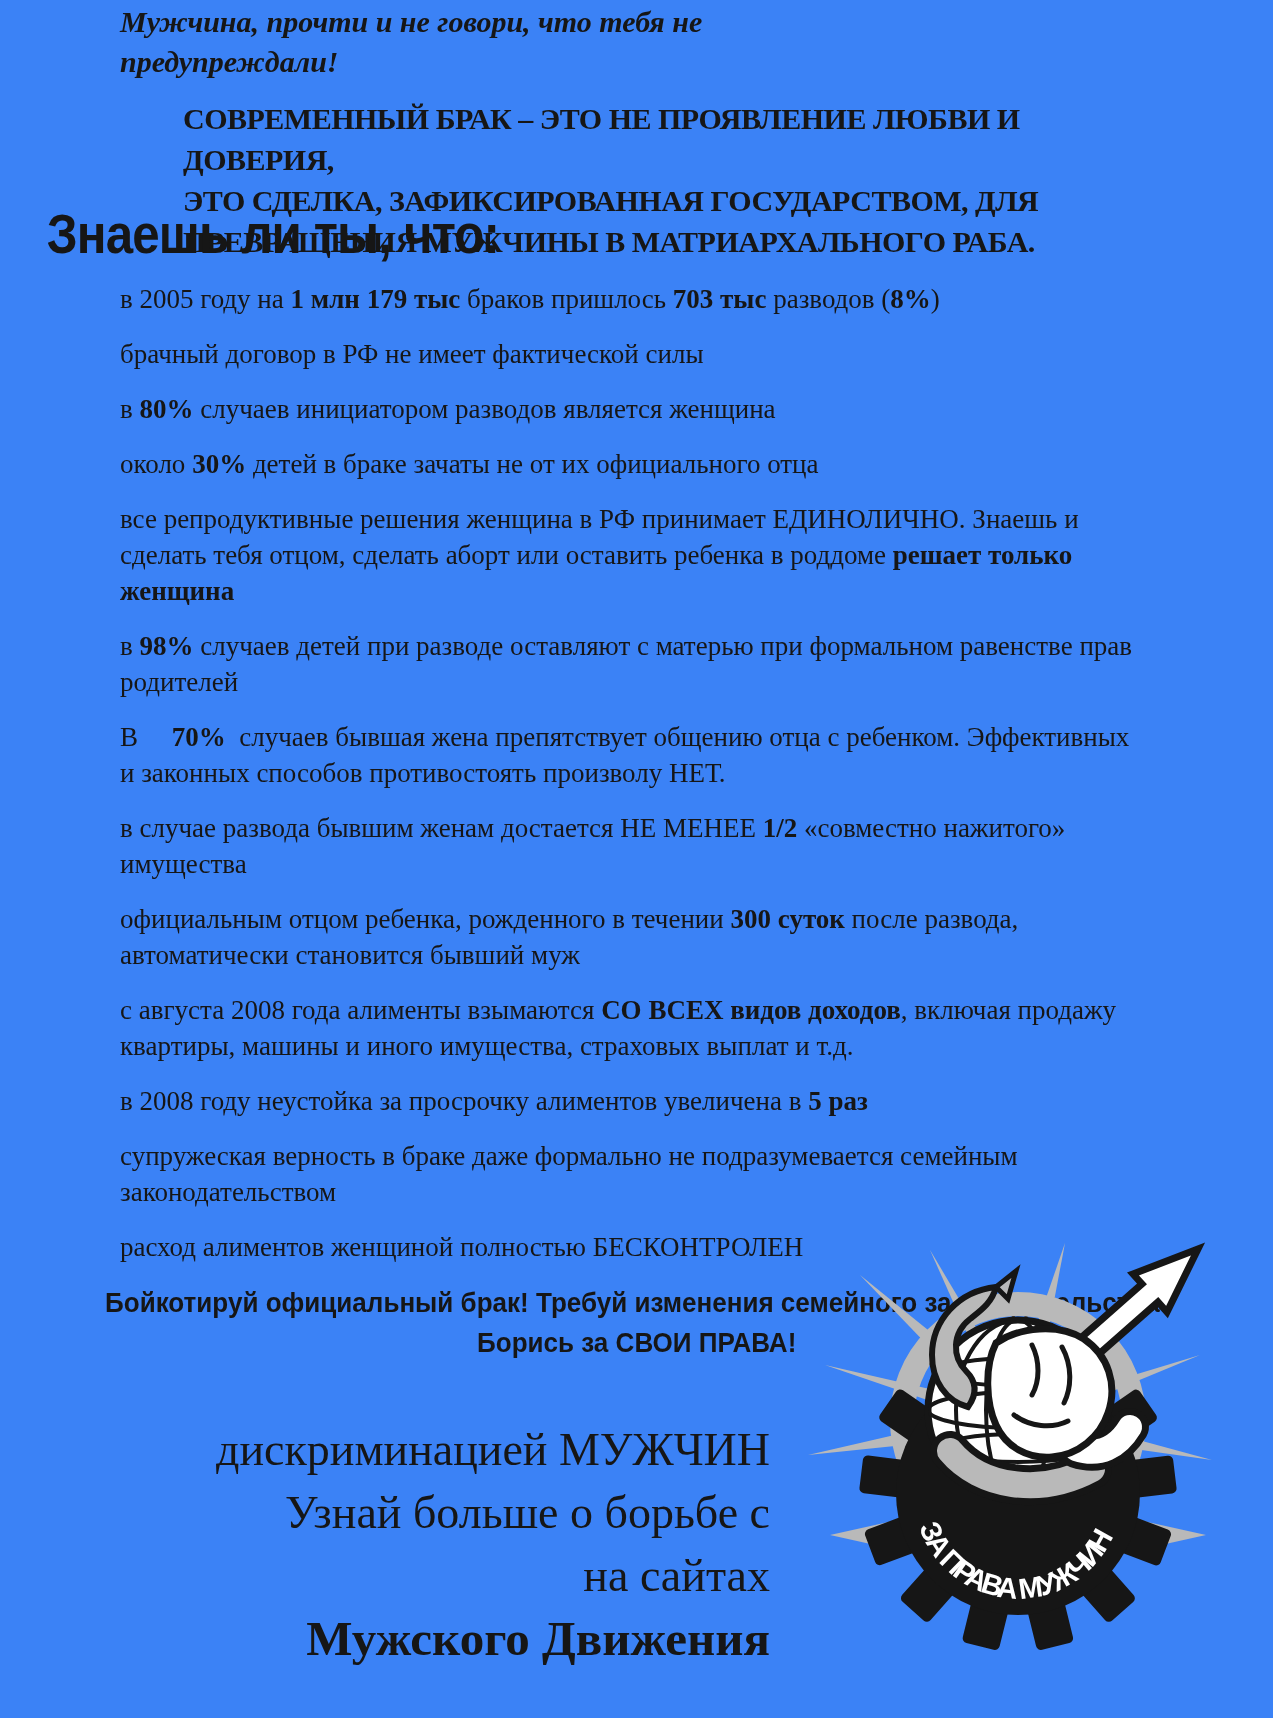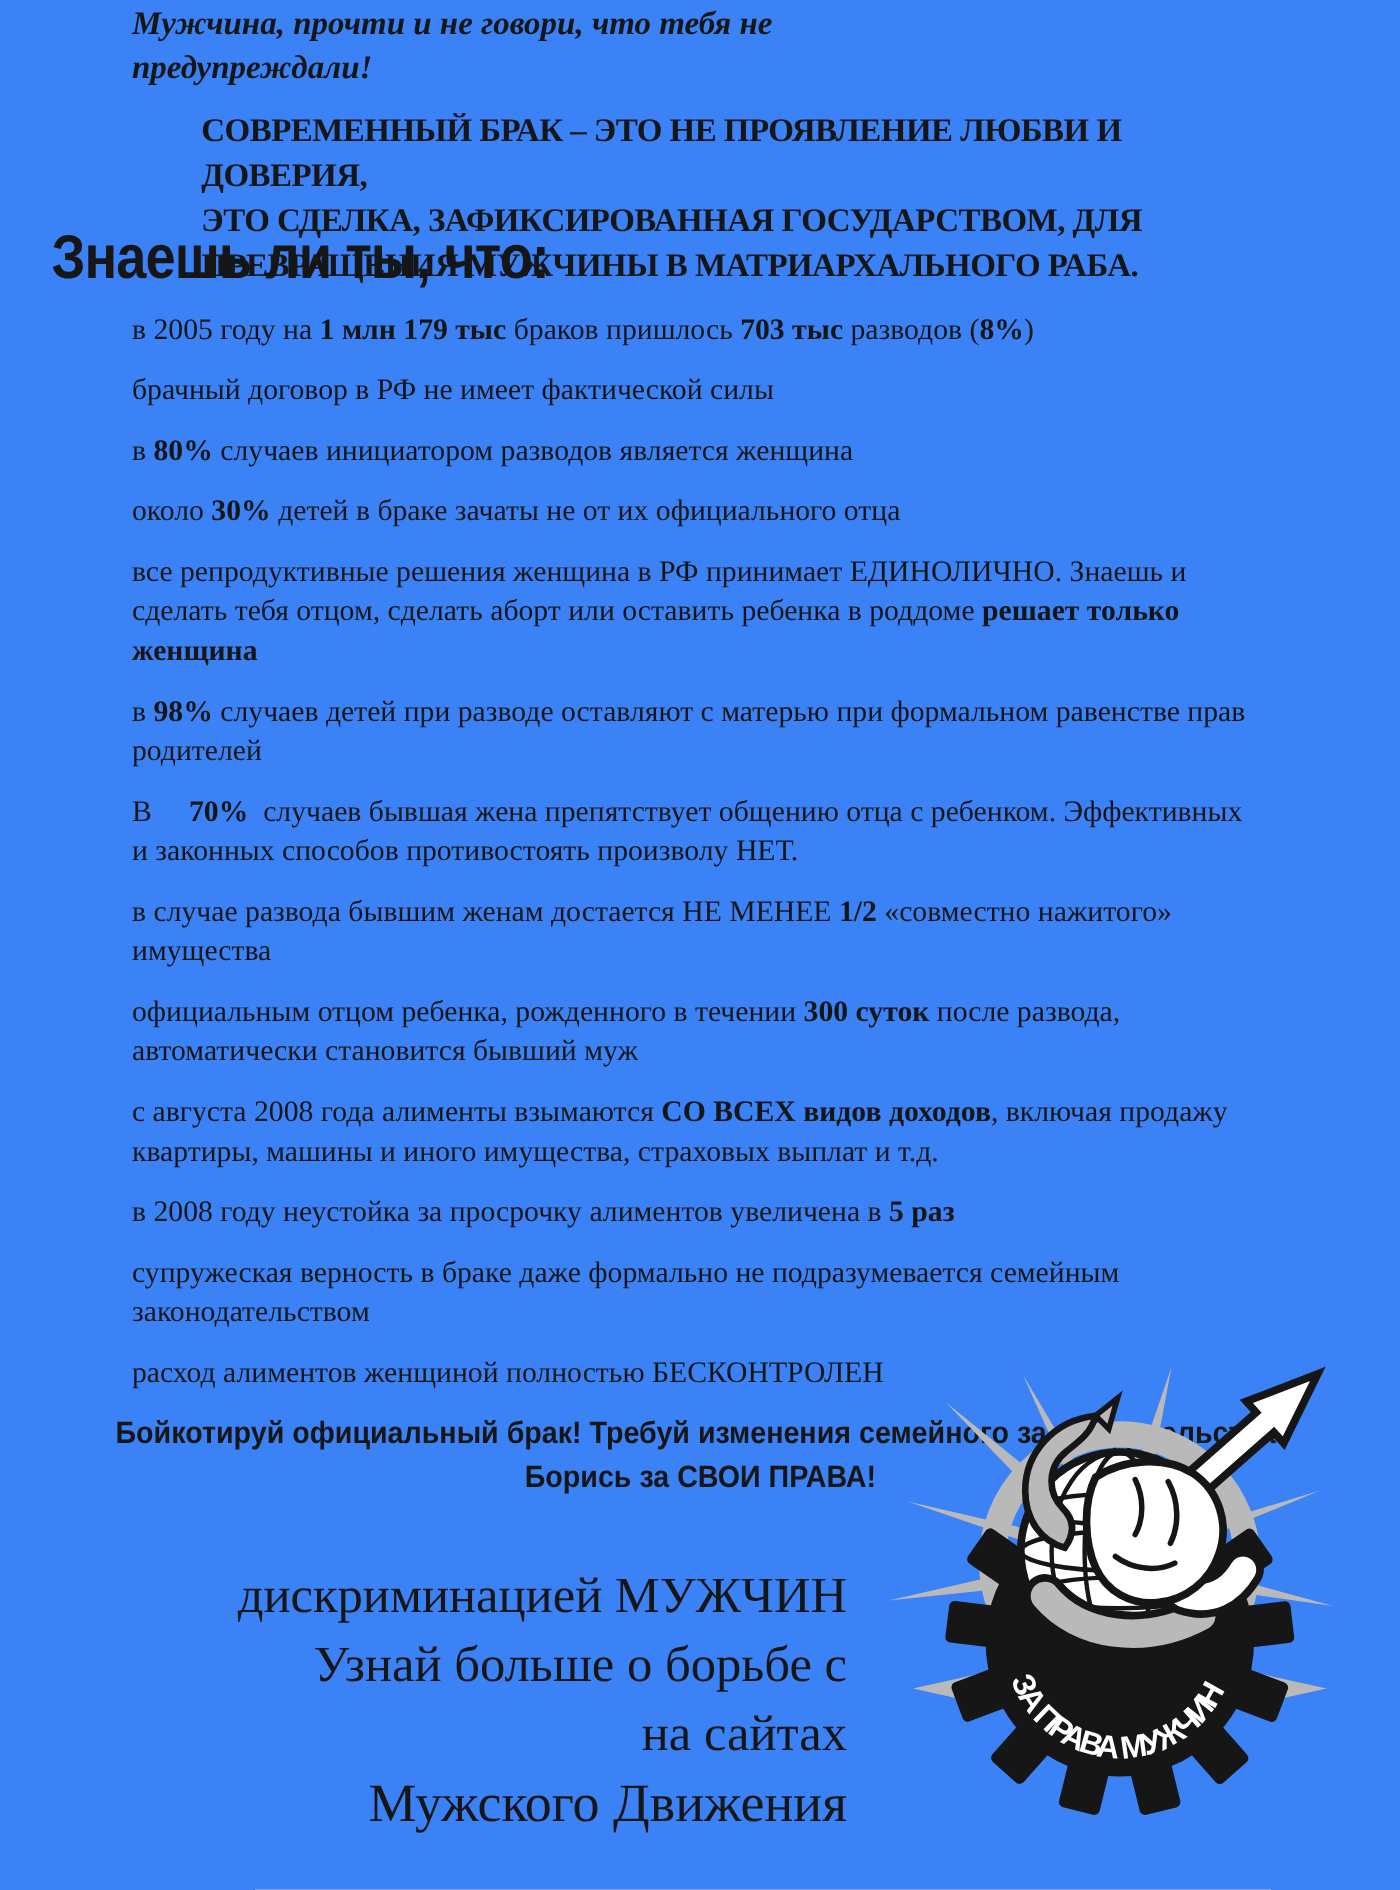--- a/index.html
+++ b/index.html
@@ -58,21 +58,21 @@
     font-size:28px;line-height:40px;
     transform:scaleX(0.93);
     transform-origin:center;
   }
   
   .footer-text{
     position:absolute;left:130px;top:1418px;width:640px;
     text-align:right;
     font-size:46px;line-height:63px;
   }
-  .footer-text .b{font-weight:normal;font-size:49px;}
+  .footer-text .b{font-weight:bold;font-size:49px;}
   
   .logo{
     position:absolute;left:800px;top:1235px;width:420px;height:440px;
   }
   .logo svg{display:block;width:100%;height:100%;}
   .logo-slogan-text{
     font-family:"Liberation Sans", sans-serif;
     font-weight:bold;
     font-size:29px;
     letter-spacing:1px;

